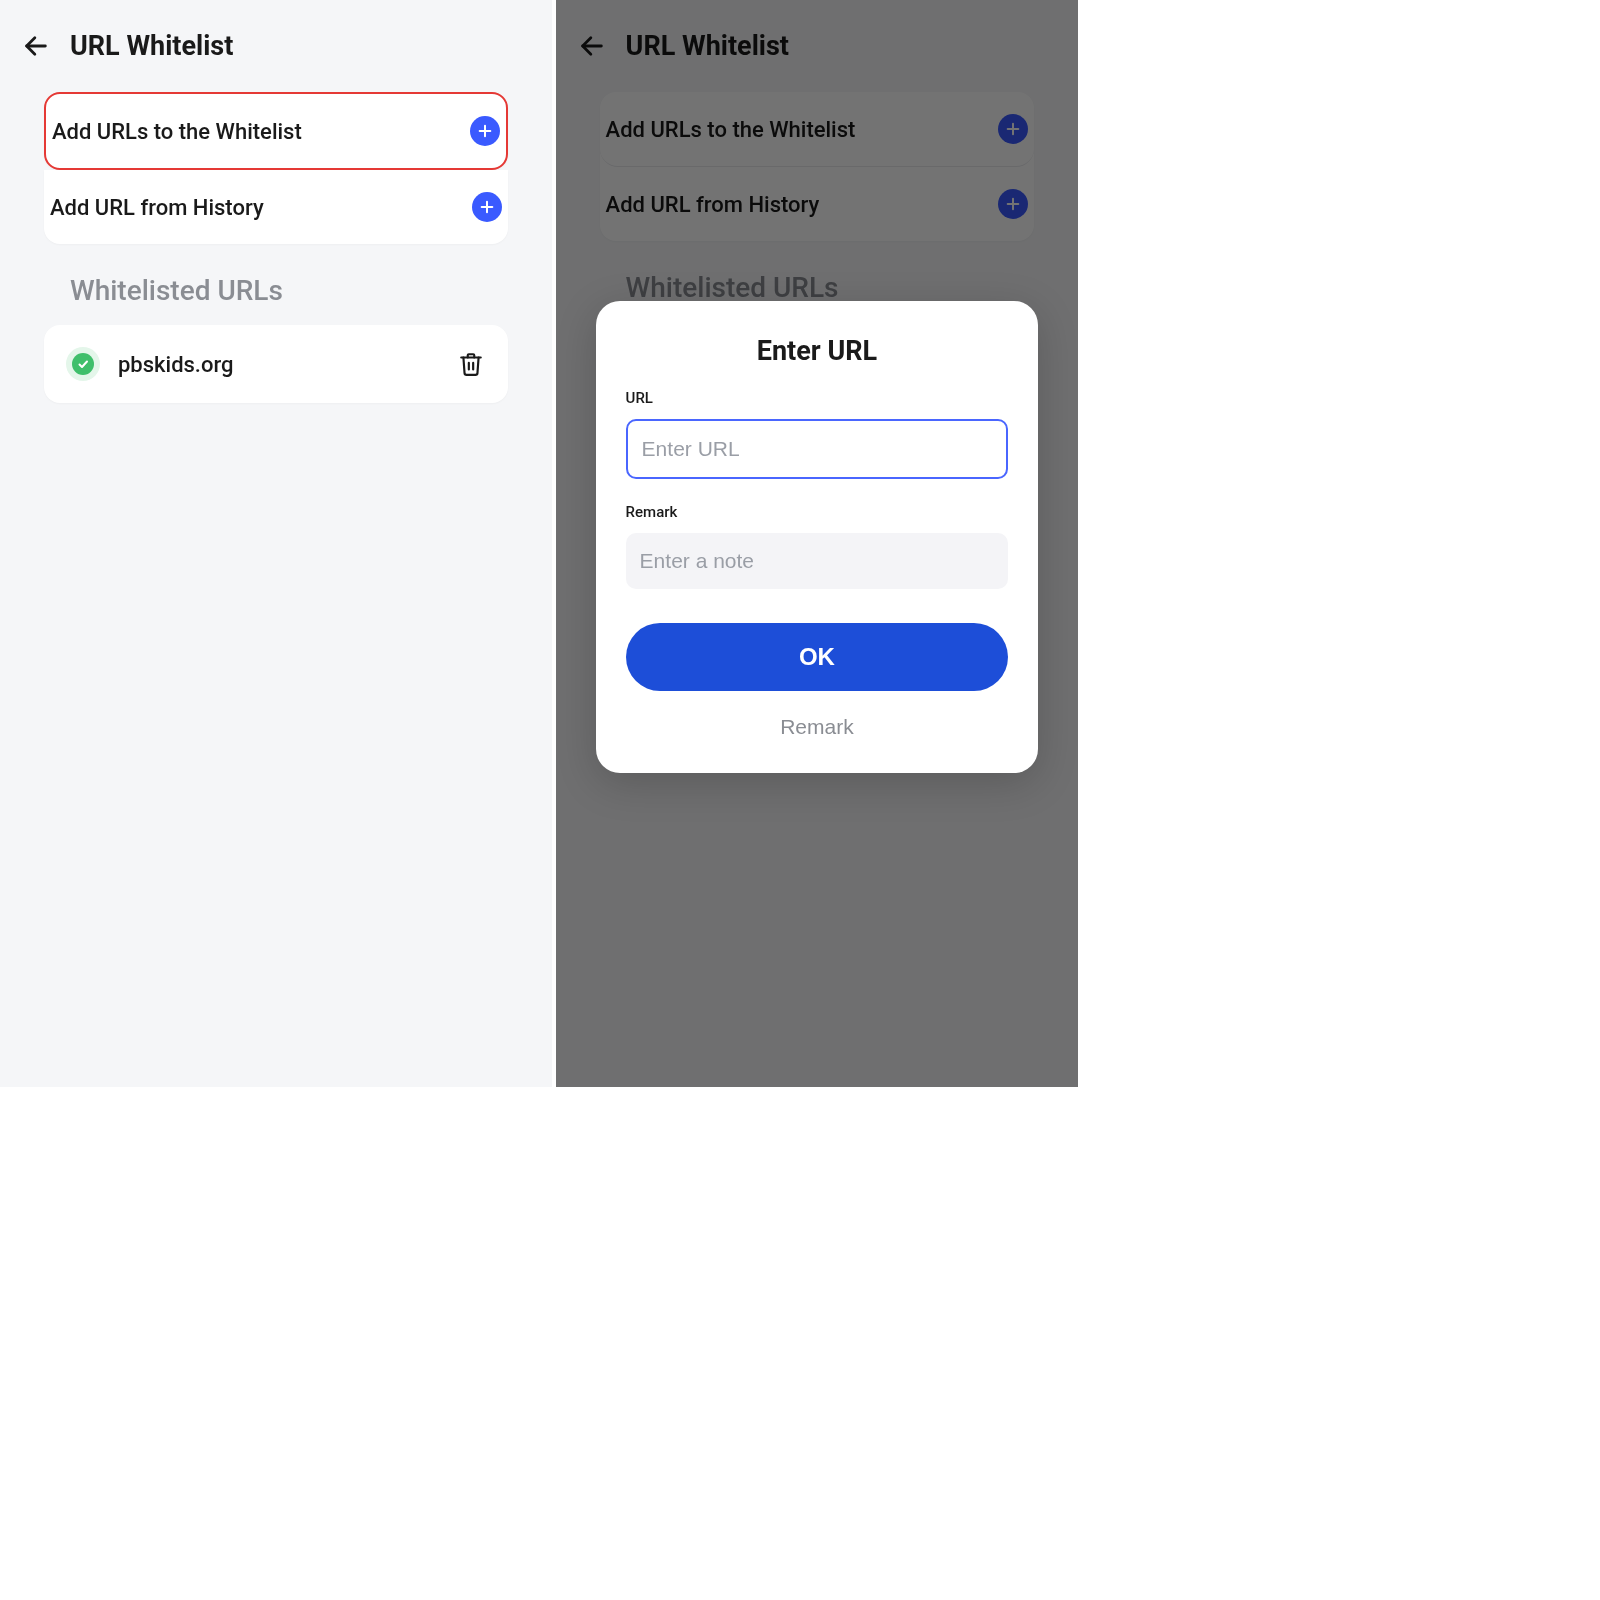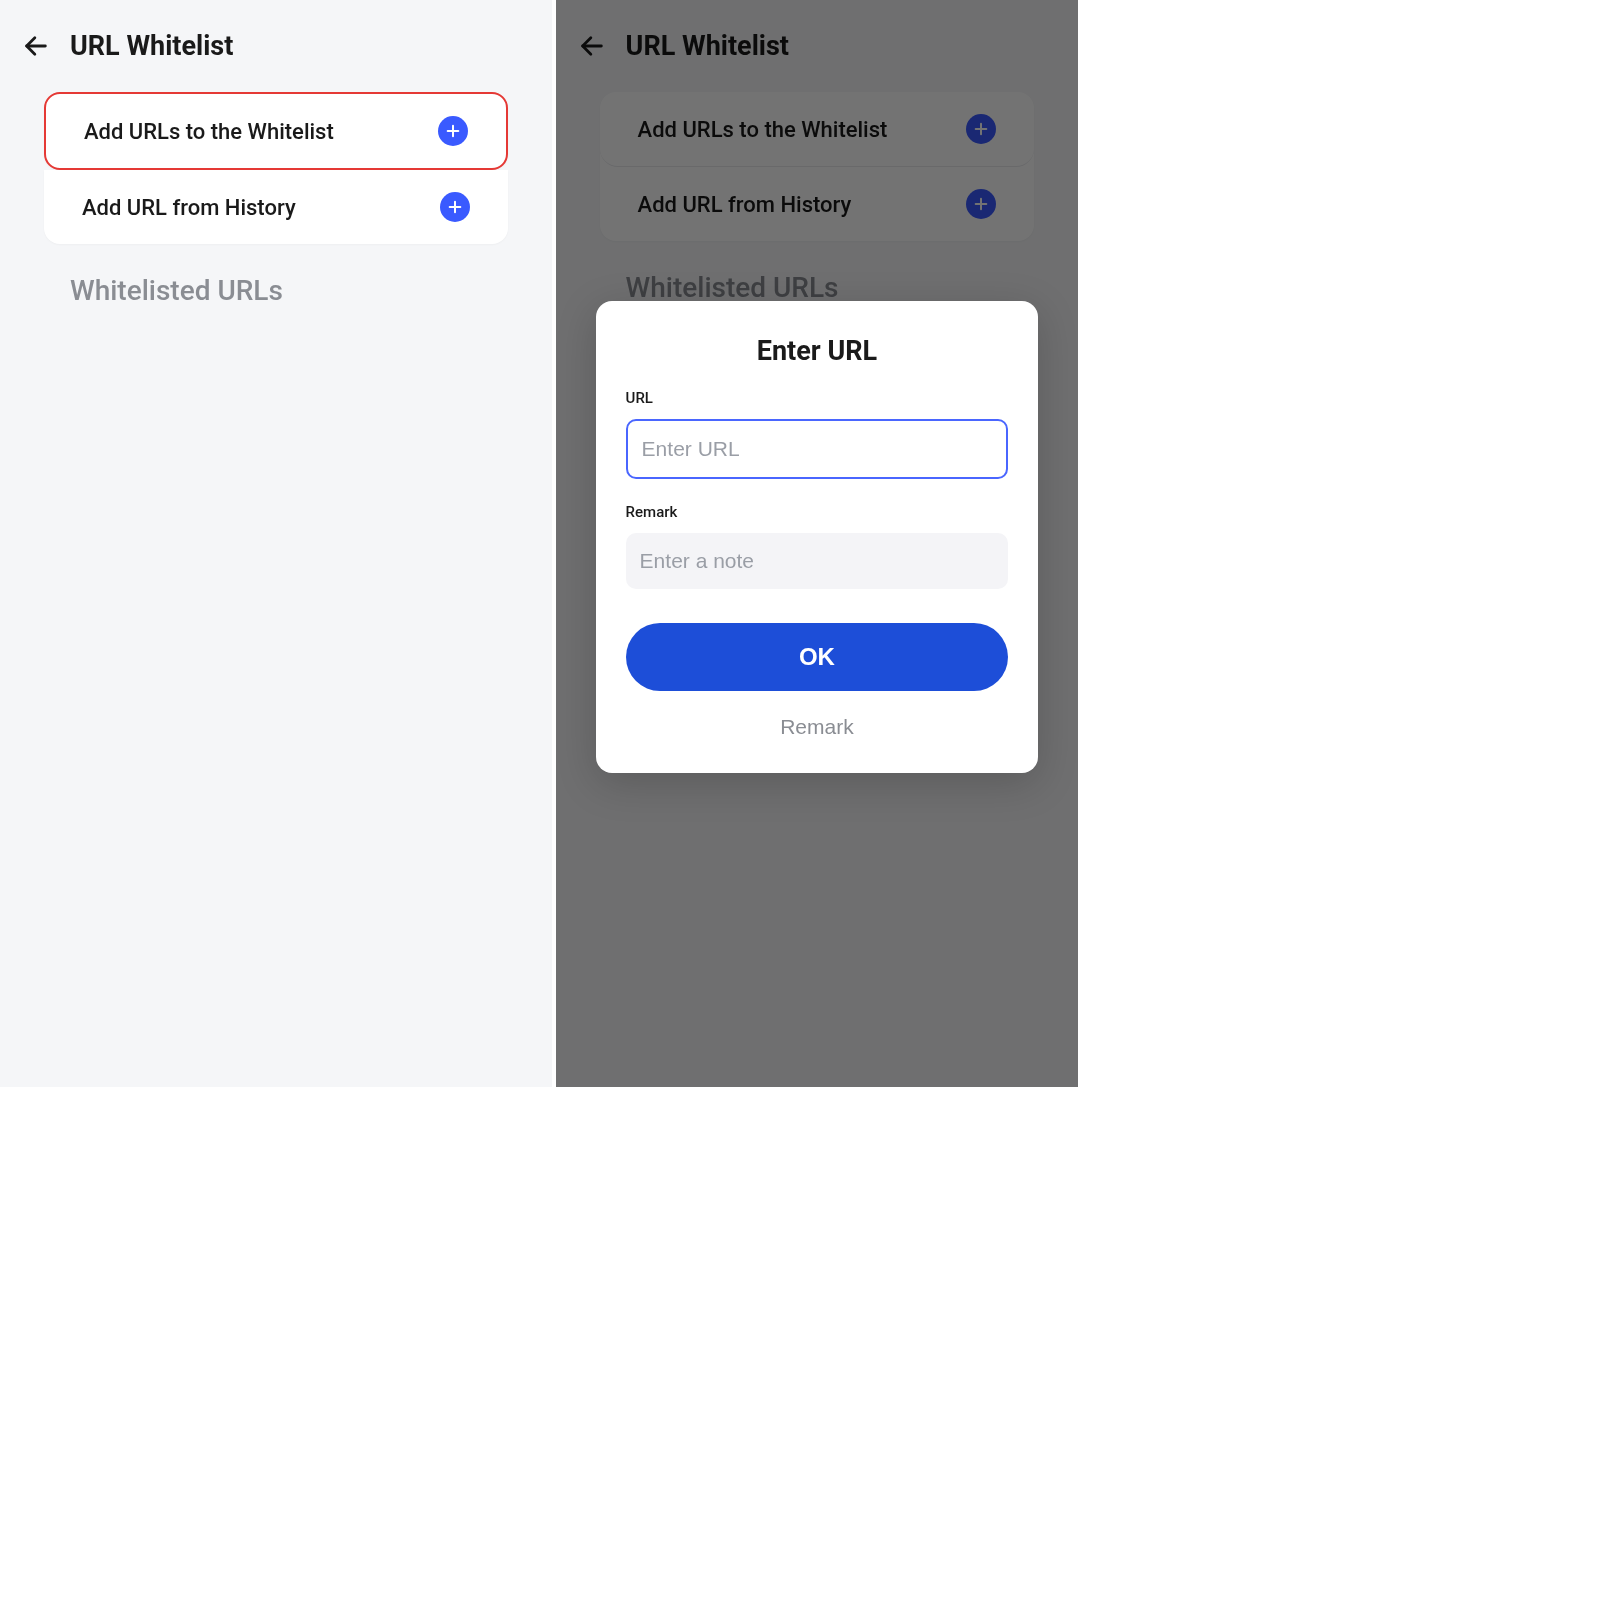--- a/index.html
+++ b/index.html
@@ -10,38 +10,38 @@
   .pane-right { width: 524px; background: #f5f6f8; }
   .gap { width: 4px; height: 1087px; background: #ffffff; }
   .shade { position: absolute; inset: 0; background: rgba(0,0,0,0.55); pointer-events: none; }
   .whitespace { width: 523px; background: #ffffff; }
 
   .header { display: flex; align-items: center; gap: 18px; padding: 30px 44px 24px 20px; }
   .header .back { width: 32px; height: 32px; display: flex; align-items: center; justify-content: center; }
   .header h1 { font-size: 27px; font-weight: 700; color: #1a1a1a; }
 
   .card { margin: 10px 44px 0 44px; background: #ffffff; border-radius: 16px; overflow: hidden; box-shadow: 0 1px 2px rgba(0,0,0,0.03); }
-  .row { display: flex; align-items: center; justify-content: space-between; padding: 22px 38px; border-bottom: 1px solid #e8e9ec; border-radius: 18px; }
+  .row { display: flex; align-items: center; justify-content: space-between; padding: 22px 6px; border-bottom: 1px solid #e8e9ec; border-radius: 18px; }
   .row:last-child { border-bottom: none; }
   .row .label { font-size: 22px; font-weight: 500; color: #1a1a1a; }
   .plus-badge { width: 30px; height: 30px; border-radius: 50%; background: #3a5aff; display: flex; align-items: center; justify-content: center; flex-shrink: 0; }
   .highlight-red { border: 2px solid #e53935; }
 
   .section-title { margin: 30px 44px 0 44px; padding: 0 26px; font-size: 28px; color: #8a8d93; font-weight: 500; }
 
   .list-card { margin: 18px 44px 0 44px; background: #ffffff; border-radius: 16px; overflow: hidden; box-shadow: 0 1px 2px rgba(0,0,0,0.03); }
   .list-row { display: flex; align-items: center; padding: 22px 22px; border-bottom: 1px solid #eceef1; gap: 18px; }
   .list-row:last-child { border-bottom: none; }
   .check-badge { width: 34px; height: 34px; border-radius: 50%; background: #e4f6ea; display: flex; align-items: center; justify-content: center; flex-shrink: 0; }
   .check-inner { width: 22px; height: 22px; border-radius: 50%; background: #3fbf6b; display: flex; align-items: center; justify-content: center; }
   .list-row .url { flex: 1; font-size: 22px; color: #1a1a1a; font-weight: 500; }
   .trash { width: 30px; height: 30px; display: flex; align-items: center; justify-content: center; }
 
   
-  .modal { position: absolute; left: 40px; right: 40px; top: 301px; background: #ffffff; border-radius: 16px; padding: 34px 30px 34px 30px; z-index: 2; box-shadow: 0 10px 40px rgba(0,0,0,0.18); }
+  .modal { position: absolute; left: 40px; right: 40px; top: 301px; background: #ffffff; border-radius: 24px; padding: 34px 30px 34px 30px; z-index: 2; box-shadow: 0 10px 40px rgba(0,0,0,0.18); }
   .modal h2 { text-align: center; font-size: 27px; font-weight: 700; color: #1a1a1a; margin-bottom: 22px; }
   .modal .field-label { font-size: 15px; font-weight: 500; color: #1a1a1a; margin-bottom: 12px; }
   .input { width: 100%; border: 2px solid #4a66ff; border-radius: 10px; padding: 16px 14px; font-size: 21px; background: #ffffff; color: #1a1a1a; outline: none; margin-bottom: 24px; }
   .input::placeholder { color: #9a9ea6; }
   .input-plain { width: 100%; border: none; border-radius: 10px; padding: 16px 14px; font-size: 21px; background: #f4f4f7; color: #1a1a1a; outline: none; margin-bottom: 34px; }
   .input-plain::placeholder { color: #9a9ea6; }
   .ok-btn { width: 100%; background: #1d4ed8; color: #ffffff; border: none; border-radius: 40px; padding: 20px 0; font-size: 24px; font-weight: 700; cursor: pointer; margin-bottom: 24px; }
   .cancel-btn { display: block; width: 100%; text-align: center; font-size: 21px; color: #8a8d93; background: none; border: none; cursor: pointer; }
 
   .pane-right .content { position: relative; width: 100%; height: 100%; }
@@ -79,20 +79,39 @@
             <line x1="12" y1="4" x2="12" y2="20"></line>
             <line x1="4" y1="12" x2="20" y2="12"></line>
           </svg>
       </span>
     </div>
   </div>
 
   <div class="section-title">Whitelisted URLs</div>
 
   <div class="list-card">
+    <div class="list-row">
+      <span class="check-badge">
+        <span class="check-inner">
+          <svg width="12" height="12" viewBox="0 0 24 24" fill="none" stroke="#ffffff" stroke-width="4" stroke-linecap="round" stroke-linejoin="round">
+              <polyline points="5 13 10 18 20 7"></polyline>
+            </svg>
+        </span>
+      </span>
+      <span class="url">pbskids.org</span>
+      <span class="trash">
+        <svg width="26" height="26" viewBox="0 0 24 24" fill="none" stroke="#1a1a1a" stroke-width="2" stroke-linecap="round" stroke-linejoin="round">
+            <polyline points="3 6 5 6 21 6"></polyline>
+            <path d="M19 6l-1 14a2 2 0 0 1-2 2H8a2 2 0 0 1-2-2L5 6"></path>
+            <path d="M10 11v6"></path>
+            <path d="M14 11v6"></path>
+            <path d="M9 6V4a1 1 0 0 1 1-1h4a1 1 0 0 1 1 1v2"></path>
+          </svg>
+      </span>
+    </div>
   </div>
 </div>
 
 <div class="gap"></div>
 
 <div class="pane pane-right">
   <div class="content">
     <div class="header">
       <div class="back">
         <svg width="28" height="28" viewBox="0 0 24 24" fill="none" stroke="#1a1a1a" stroke-width="2.4" stroke-linecap="round" stroke-linejoin="round">

